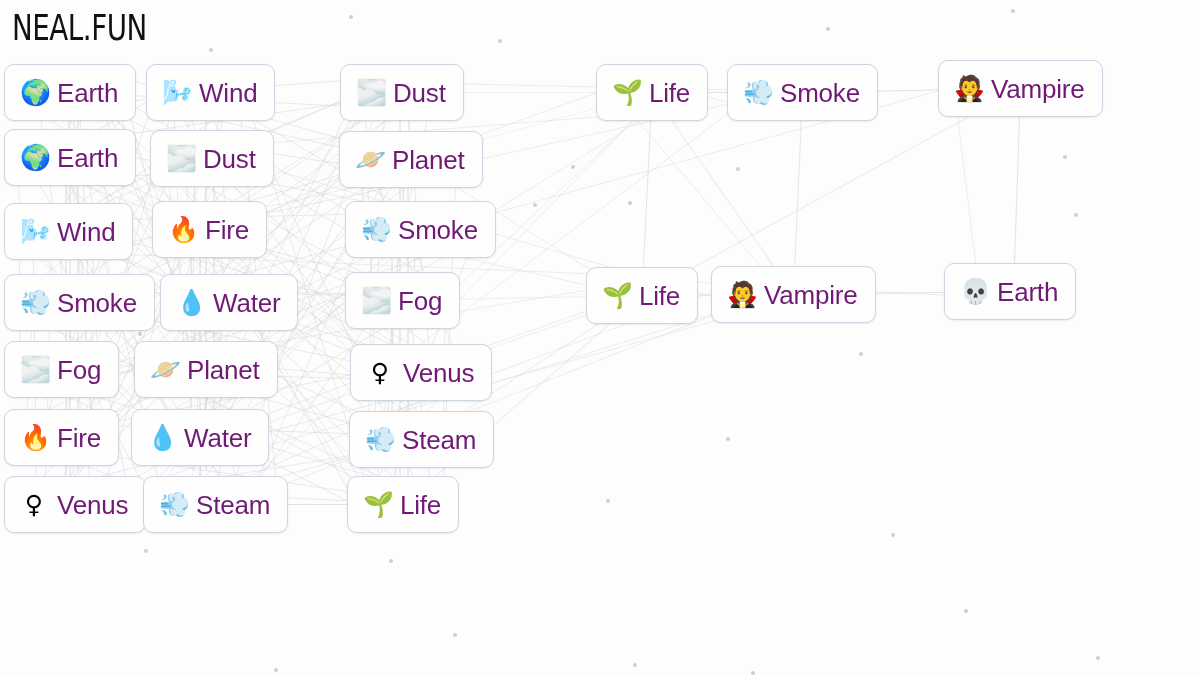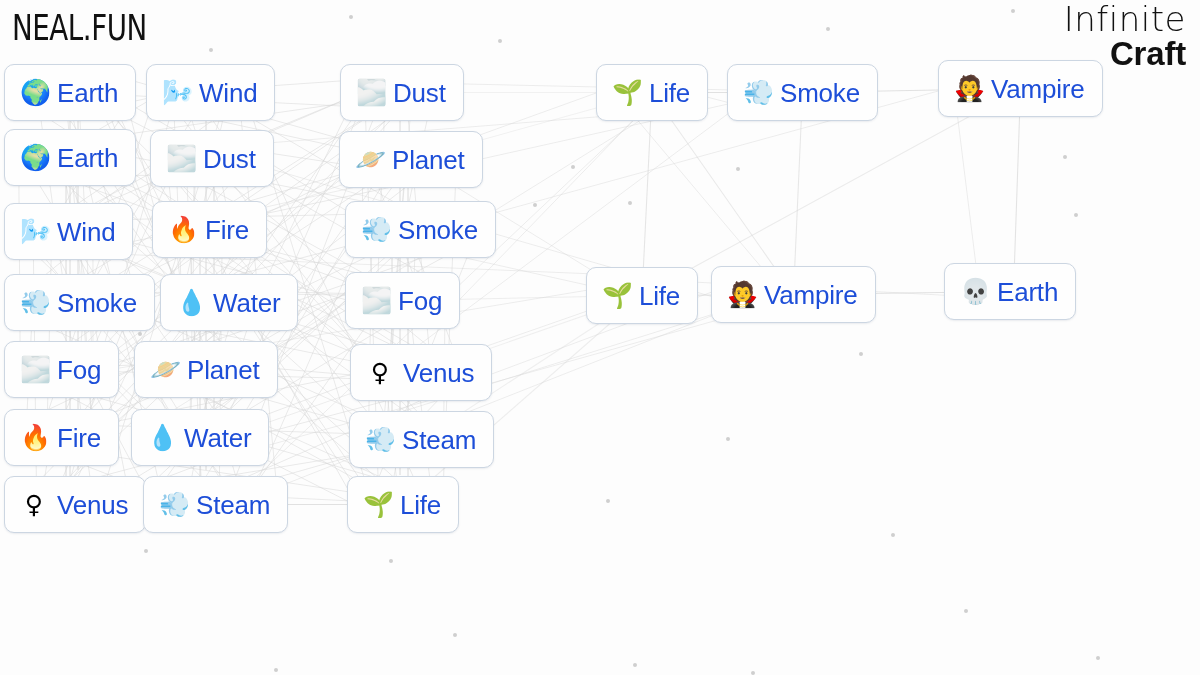--- a/index.html
+++ b/index.html
@@ -102,21 +102,21 @@
     font-size: 25px;
     line-height: 1;
     display: inline-block;
     width: 28px;
     text-align: center;
     flex: 0 0 auto;
   }
   .element-card .el-label {
     font-family: "Liberation Sans", sans-serif;
     font-size: 26px;
-    color: #1d4ed8;
+    color: #701a75;
     line-height: 1;
     letter-spacing: -0.2px;
   }
 </style>
 </head>
 <body>
 
 <div id="app">
 
   <svg id="lines-layer" viewBox="0 0 1200 675" preserveAspectRatio="none" aria-hidden="true">
@@ -384,24 +384,20 @@
       <span class="bg-dot" style="left: 453px; top: 633px; background: rgb(207, 207, 207);"></span>
       <span class="bg-dot" style="left: 633px; top: 663px; background: rgb(207, 207, 207);"></span>
       <span class="bg-dot" style="left: 751px; top: 671px; background: rgb(207, 207, 207);"></span>
       <span class="bg-dot" style="left: 1096px; top: 656px; background: rgb(207, 207, 207);"></span>
       <span class="bg-dot" style="left: 274px; top: 668px; background: rgb(207, 207, 207);"></span>
       <span class="bg-dot" style="left: 964px; top: 609px; background: rgb(207, 207, 207);"></span>
     </div>
 
   <div id="neal-logo">NEAL.FUN</div>
 
-  <div id="game-logo">
-    <span class="ic-infinite">Infinite</span>
-    <span class="ic-craft">Craft</span>
-  </div>
 
   <div id="cards-layer">
       <div class="element-card" style="left: 4px; top: 64px;">
         <span class="el-icon">🌍</span>
         <span class="el-label">Earth</span>
       </div>
       <div class="element-card" style="left: 146px; top: 64px;">
         <span class="el-icon">🌬️</span>
         <span class="el-label">Wind</span>
       </div>

